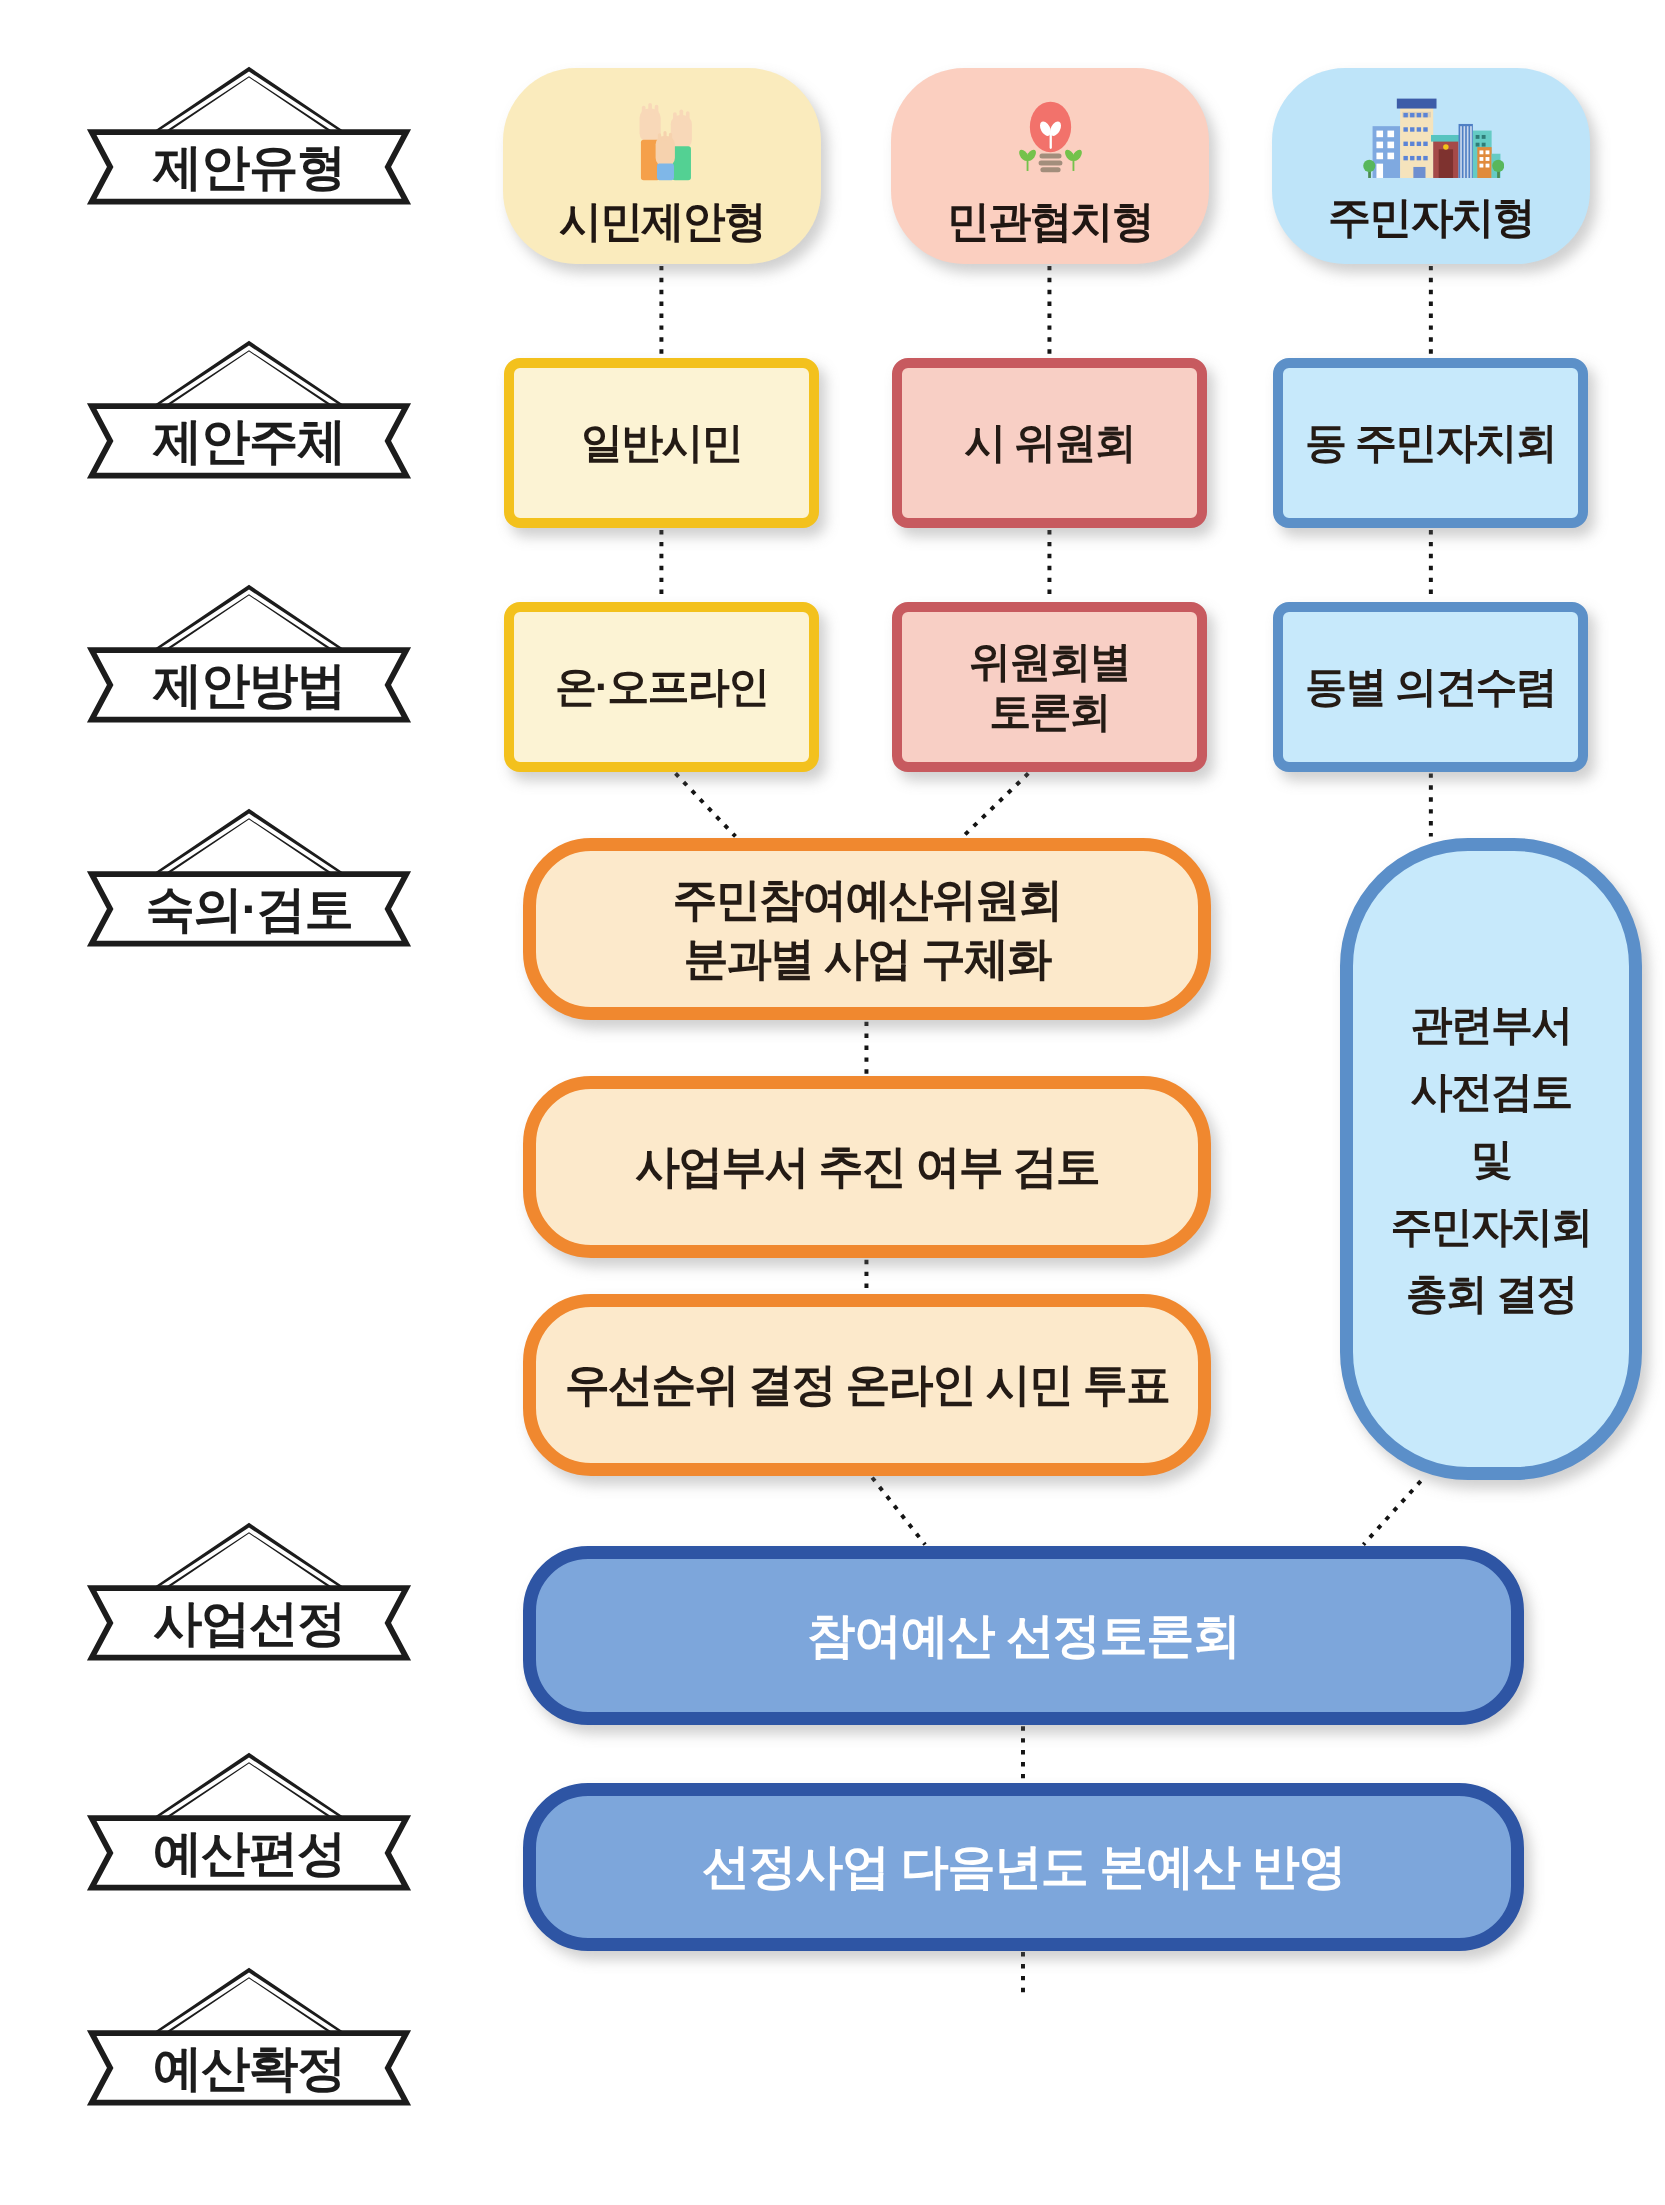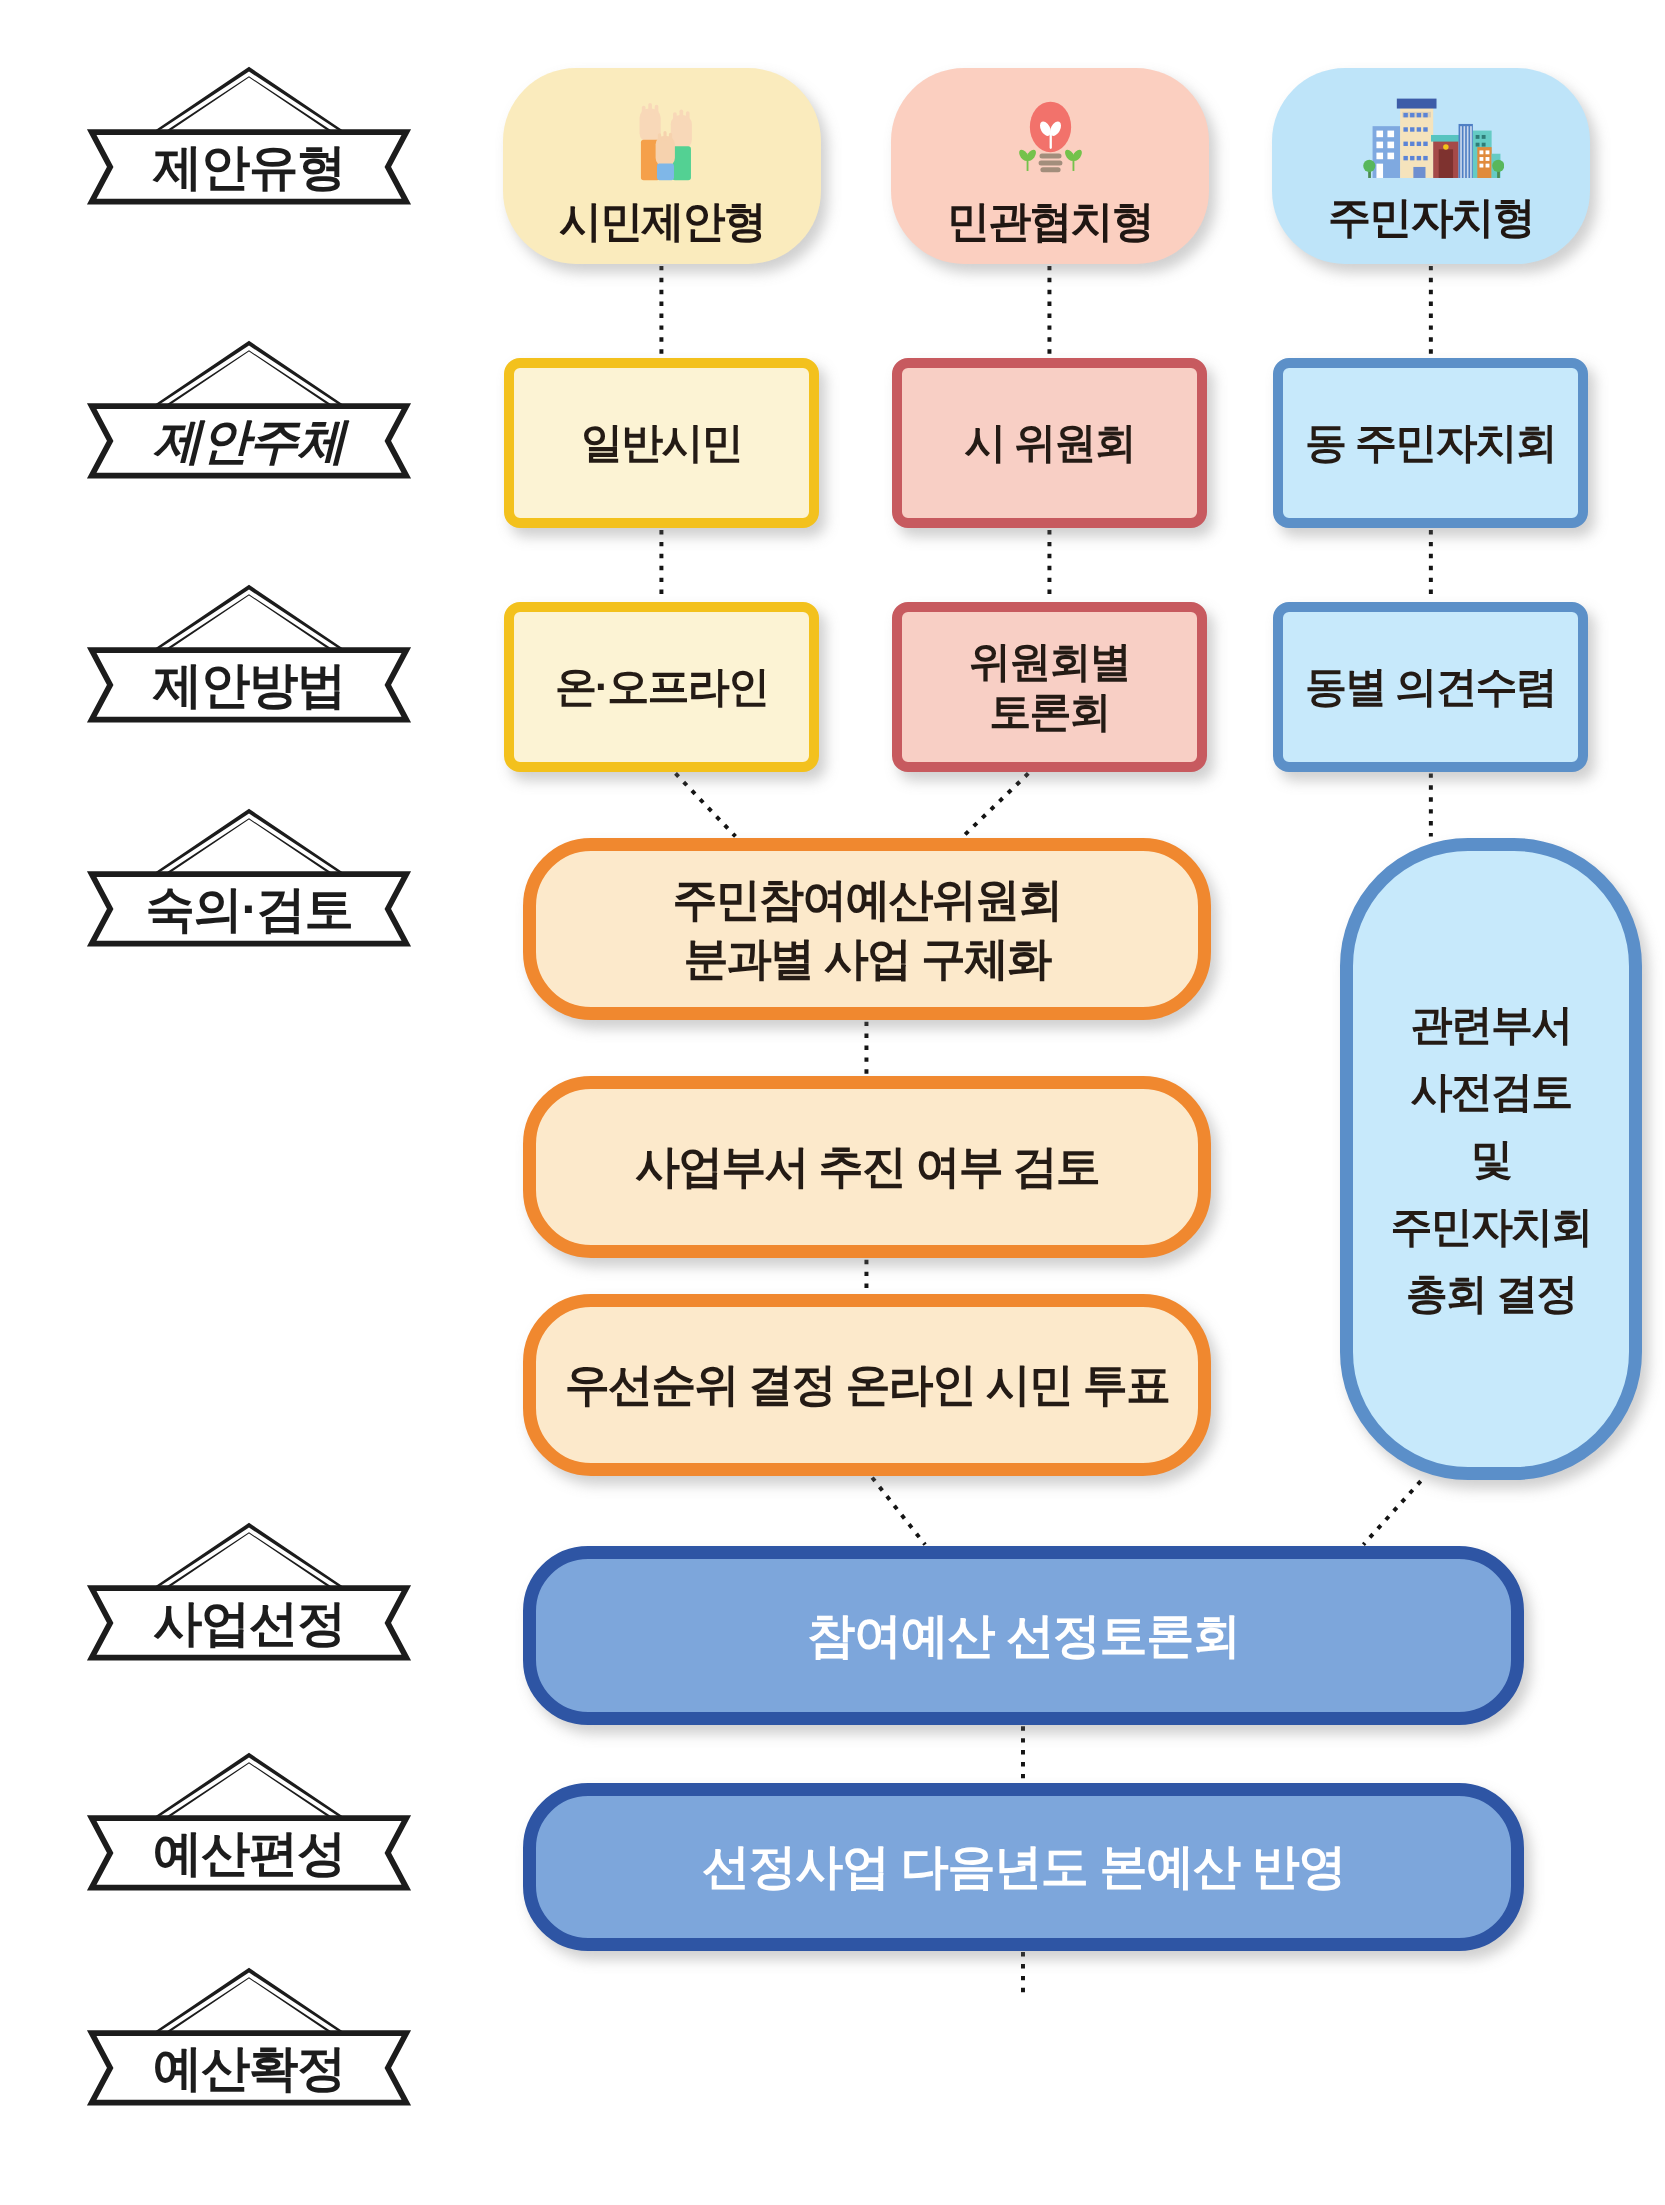--- a/index.html
+++ b/index.html
@@ -71,21 +71,21 @@
 
   <div class="abs ribbon" style="left:88px;top:66px;">
     <svg viewBox="0 0 730 320" xmlns="http://www.w3.org/2000/svg">
       <polyline points="158,154 365,14 572,154" fill="none" stroke="#1c1c1c" stroke-width="20"></polyline>
       <polyline points="158,154 365,18 572,154" fill="none" stroke="#ffffff" stroke-width="9"></polyline>
       <polygon points="8,150 722,150 680,229 722,308 8,308 50,229" fill="#ffffff" stroke="#1c1c1c" stroke-width="13"></polygon>
       <text x="365" y="268" text-anchor="middle">제안유형</text>
     </svg>
   </div>
 
-  <div class="abs ribbon" style="left:88px;top:340px;font-style:italic;">
+  <div class="abs ribbon" style="left:88px;top:340px;">
     <svg viewBox="0 0 730 320" xmlns="http://www.w3.org/2000/svg">
       <polyline points="158,154 365,14 572,154" fill="none" stroke="#1c1c1c" stroke-width="20"></polyline>
       <polyline points="158,154 365,18 572,154" fill="none" stroke="#ffffff" stroke-width="9"></polyline>
       <polygon points="8,150 722,150 680,229 722,308 8,308 50,229" fill="#ffffff" stroke="#1c1c1c" stroke-width="13"></polygon>
       <text x="365" y="268" text-anchor="middle">제안주체</text>
     </svg>
   </div>
 
   <div class="abs ribbon" style="left:88px;top:584px;">
     <svg viewBox="0 0 730 320" xmlns="http://www.w3.org/2000/svg">

